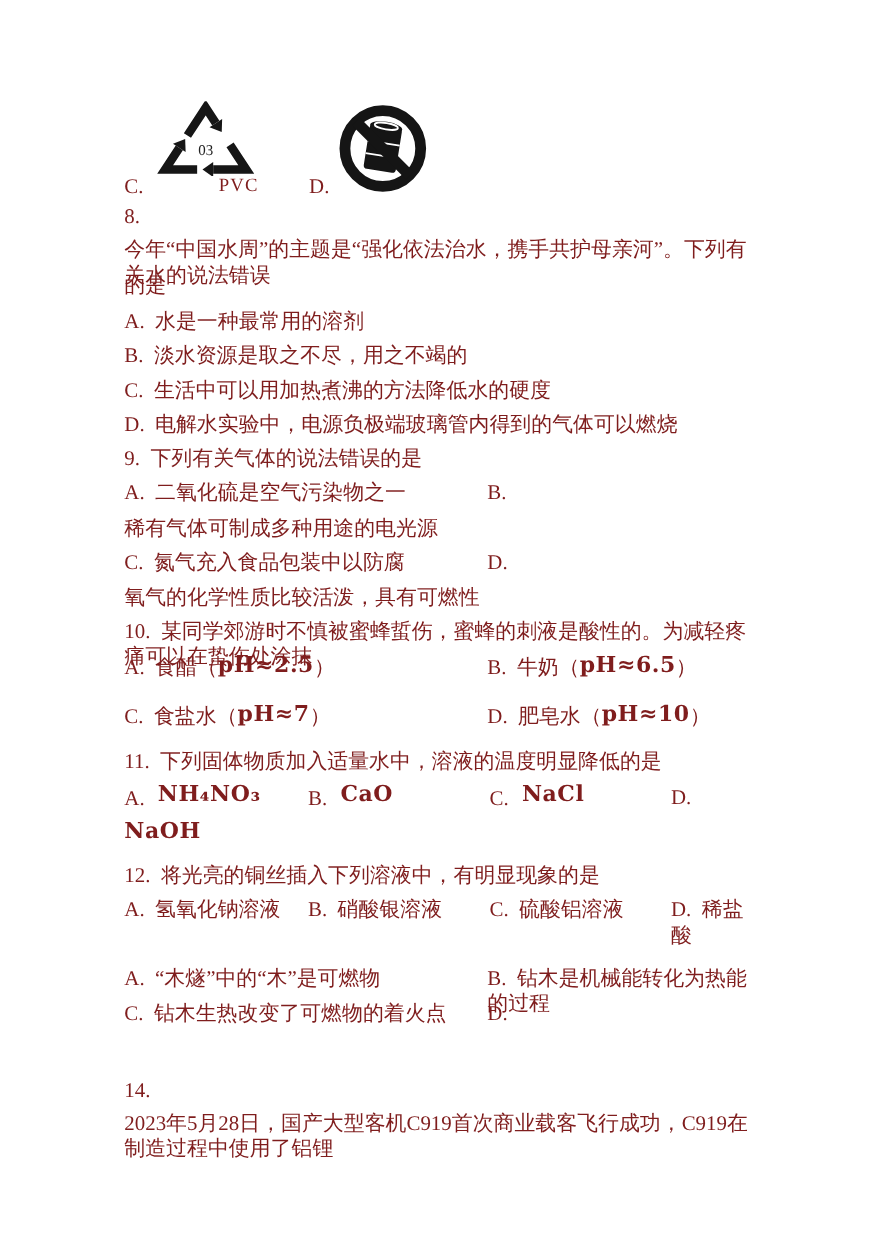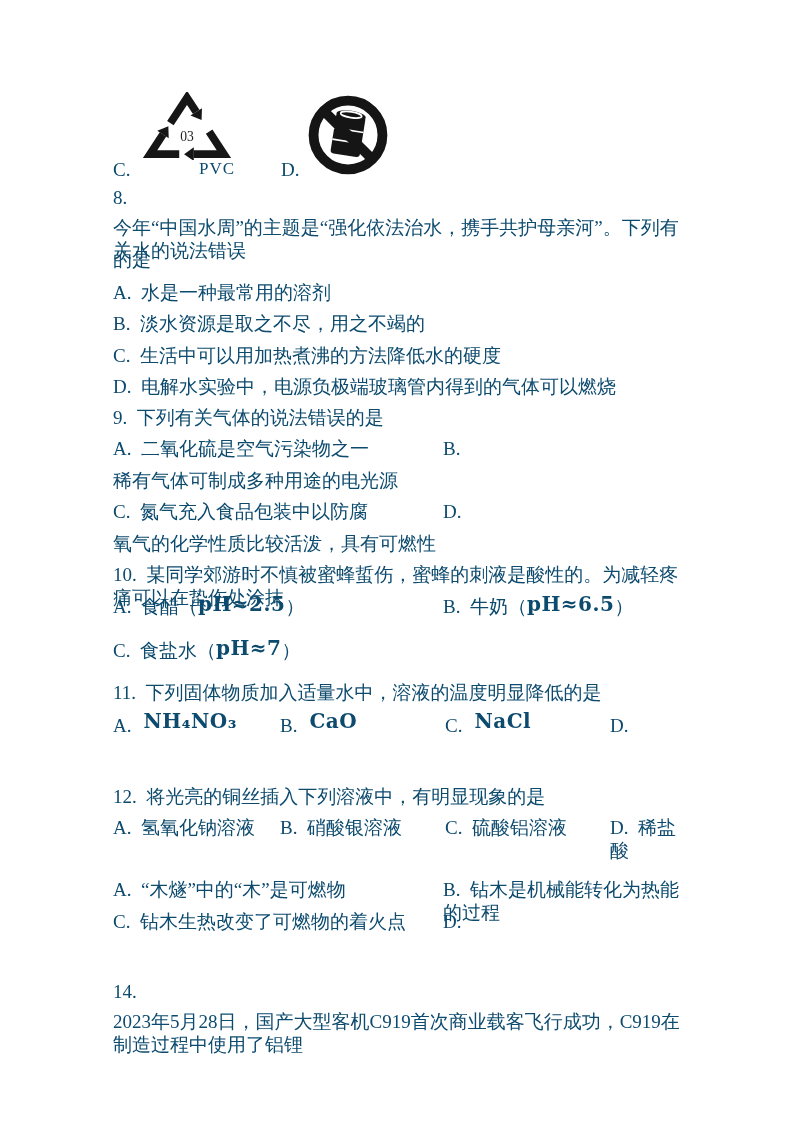--- a/index.html
+++ b/index.html
@@ -1,21 +1,21 @@
 <!DOCTYPE html>
 <html><head>
 <meta charset="utf-8">
 <style>
   html,body { margin:0; padding:0; background:#e8e8e8; }
   .page {
     position:relative;
     width:794px; height:1123px;
     margin:0 auto;
     background:#ffffff;
-    color:#0c4a6e;
+    color:#7f1d1d;
     font-family:"Liberation Serif","DejaVu Serif",serif;
     overflow:hidden;
   }
   .line {
     position:absolute;
     left:113px;
     width:568px;
     font-size:19px;
     line-height:23px;
     white-space:pre-wrap;
@@ -100,29 +100,31 @@
   </div>
   <div class="line" style="top:532px;">氧气的化学性质比较活泼，具有可燃性</div>
 
   <div class="line" style="top:563px;">10.  某同学郊游时不慎被蜜蜂蜇伤，蜜蜂的刺液是酸性的。为减轻疼痛可以在蛰伤处涂抹</div>
   <div class="line" style="top:595px;">
     <span class="col c0"><span>A.  食醋（</span><span class="ph">pH≈2.5</span><span>）</span></span>
     <span class="col cb"><span>B.  牛奶（</span><span class="ph">pH≈6.5</span><span>）</span></span>
   </div>
   <div class="line" style="top:639px;">
     <span class="col c0"><span>C.  食盐水（</span><span class="ph">pH≈7</span><span>）</span></span>
+    <span class="col cb"><span>D.  肥皂水（</span><span class="ph">pH≈10</span><span>）</span></span>
   </div>
 
   <div class="line" style="top:681px;">11.  下列固体物质加入适量水中，溶液的温度明显降低的是</div>
   <div class="line" style="top:714px;">
     <span class="col c0"><span>A.</span><span class="formula">NH₄NO₃</span></span>
     <span class="col c1"><span>B.</span><span class="formula">CaO</span></span>
     <span class="col c2"><span>C.</span><span class="formula">NaCl</span></span>
     <span class="col c3">D.</span>
   </div>
+  <div class="line" style="top:748px;"><span class="formula" style="margin-left:0;">NaOH</span></div>
 
   <div class="line" style="top:785px;">12.  将光亮的铜丝插入下列溶液中，有明显现象的是</div>
   <div class="line" style="top:816px;">
     <span class="col c0">A.  氢氧化钠溶液</span>
     <span class="col c1">B.  硝酸银溶液</span>
     <span class="col c2">C.  硫酸铝溶液</span>
     <span class="col c3">D.  稀盐酸</span>
   </div>
 
   <div class="line" style="top:878px;">

